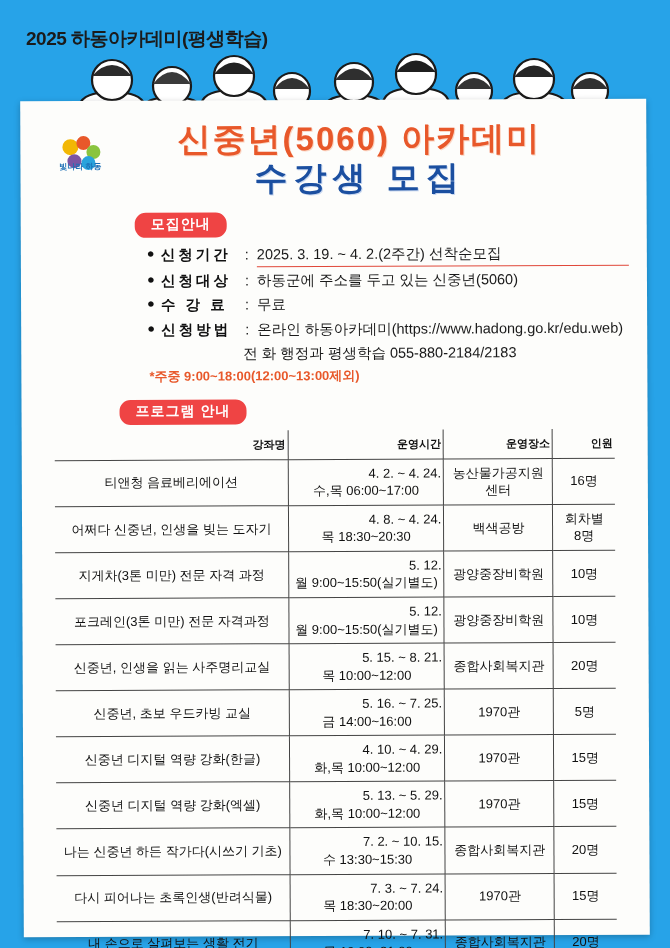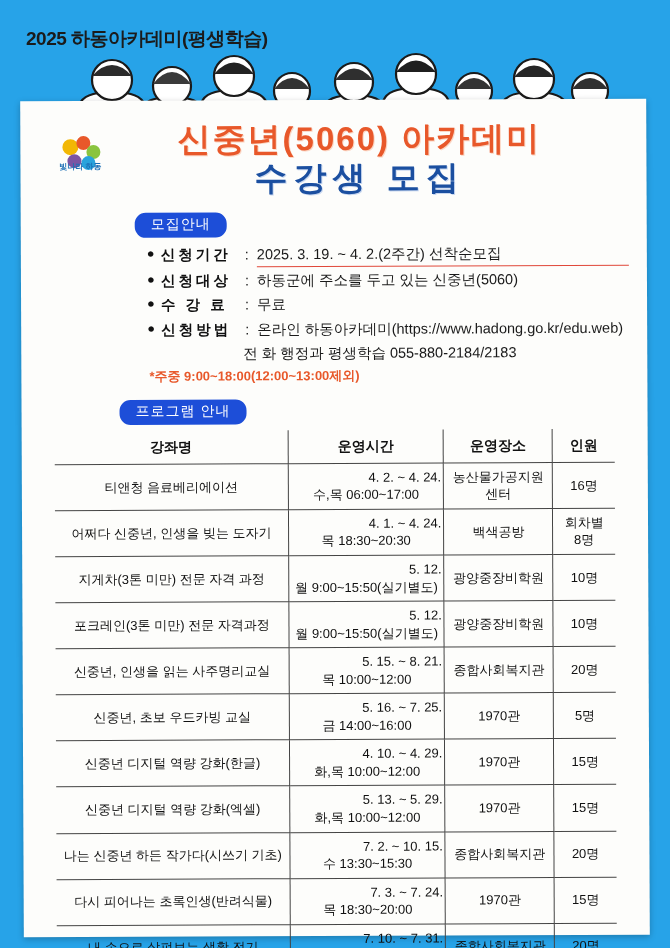--- a/index.html
+++ b/index.html
@@ -92,24 +92,24 @@
     font-weight: bold;
     color: #1b4fa0;
     letter-spacing: 6px;
     line-height: 1.2;
     text-shadow: 1px 1px 0 #c9d8f0;
   }
 
   
   .pill {
     display: inline-block;
-    background: #1d4ed8;
+    background: #ef4444;
     color: #ffffff;
     font-size: 14px;
-    font-weight: normal;
+    font-weight: bold;
     border-radius: 11px;
     padding: 3px 16px 4px 16px;
     letter-spacing: 1px;
   }
   .pill-wrap { margin: 14px 0 6px 96px; }
   .pill-wrap2 { margin: 14px 0 6px 80px; }
 
   
   .info-list {
     margin: 4px 0 0 108px;
@@ -162,22 +162,23 @@
   table.program th,
   table.program td {
     border: 1px solid #444;
     text-align: center;
     vertical-align: middle;
     padding: 5px 2px;
     line-height: 1.35;
   }
   table.program thead th {
     font-weight: bold;
-    font-size: 14px;
+    font-size: 11px;
     padding: 7px 2px;
+    text-align: right;
   }
   table.program thead tr th:first-child { border-top: none; border-left: none; }
   table.program thead tr th:nth-child(2),
   table.program thead tr th:nth-child(3),
   table.program thead tr th:nth-child(4) { border-top: none; }
   table.program thead tr th:last-child { border-right: none; margin-left: 32px; }
   table.program tbody tr td:first-child { border-left: none; }
   table.program tbody tr td:last-child { border-right: none; }
   table.program tbody tr:last-child td { border-bottom: none; }
 
@@ -309,21 +310,21 @@
         <td>
             <span class="time-top">4. 2. ~ 4. 24.</span>
             <span class="time-bot">수,목 06:00~17:00</span>
           </td>
         <td>농산물가공지원센터</td>
         <td>16명</td>
       </tr>
       <tr>
         <td>어쩌다 신중년, 인생을 빚는 도자기</td>
         <td>
-            <span class="time-top">4. 1. ~ 4. 24.</span>
+            <span class="time-top">4. 8. ~ 4. 24.</span>
             <span class="time-bot">목 18:30~20:30</span>
           </td>
         <td>백색공방</td>
         <td style="white-space:pre-line">회차별
 8명</td>
       </tr>
       <tr>
         <td>지게차(3톤 미만) 전문 자격 과정</td>
         <td>
             <span class="time-top">5. 12.</span>

